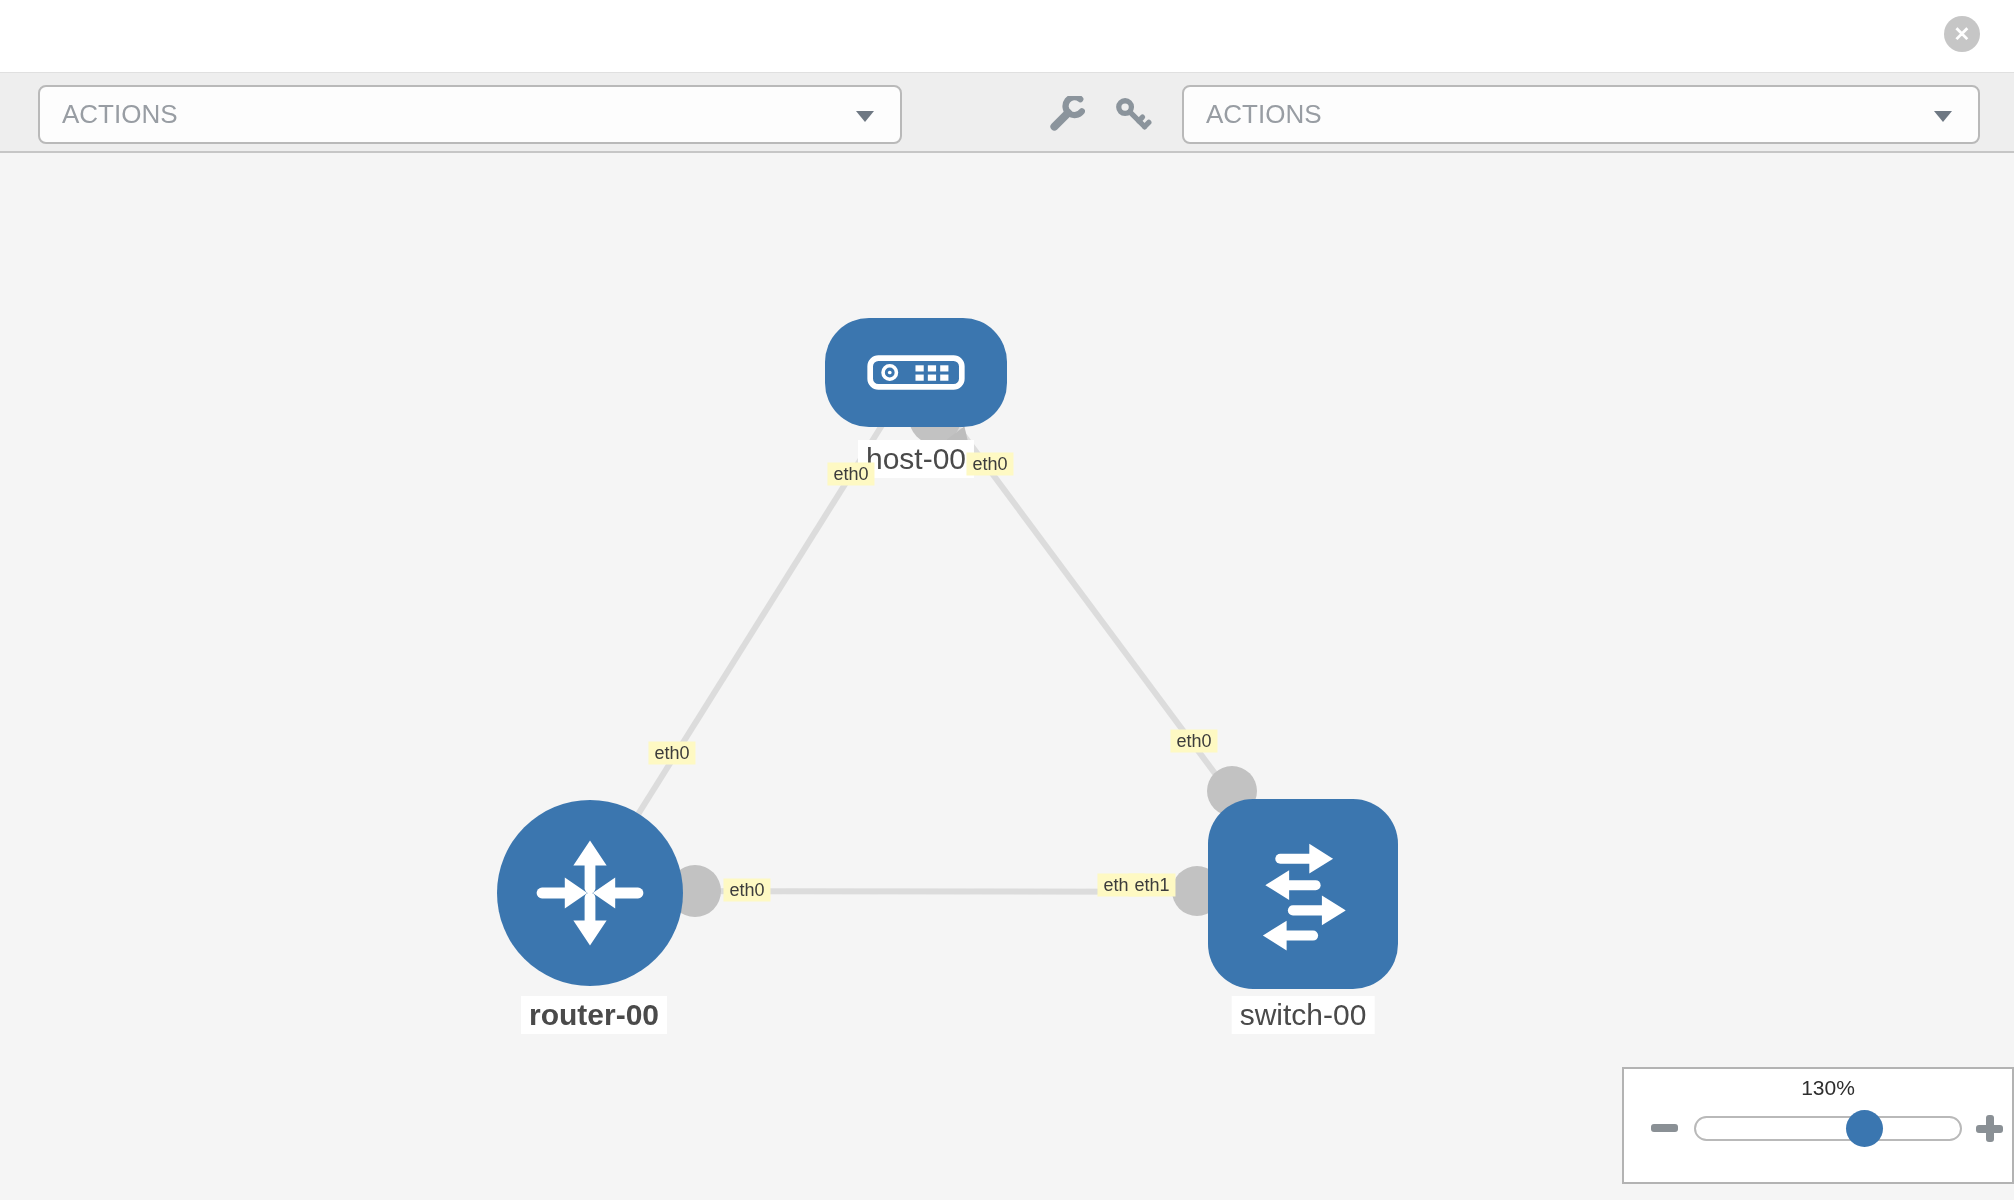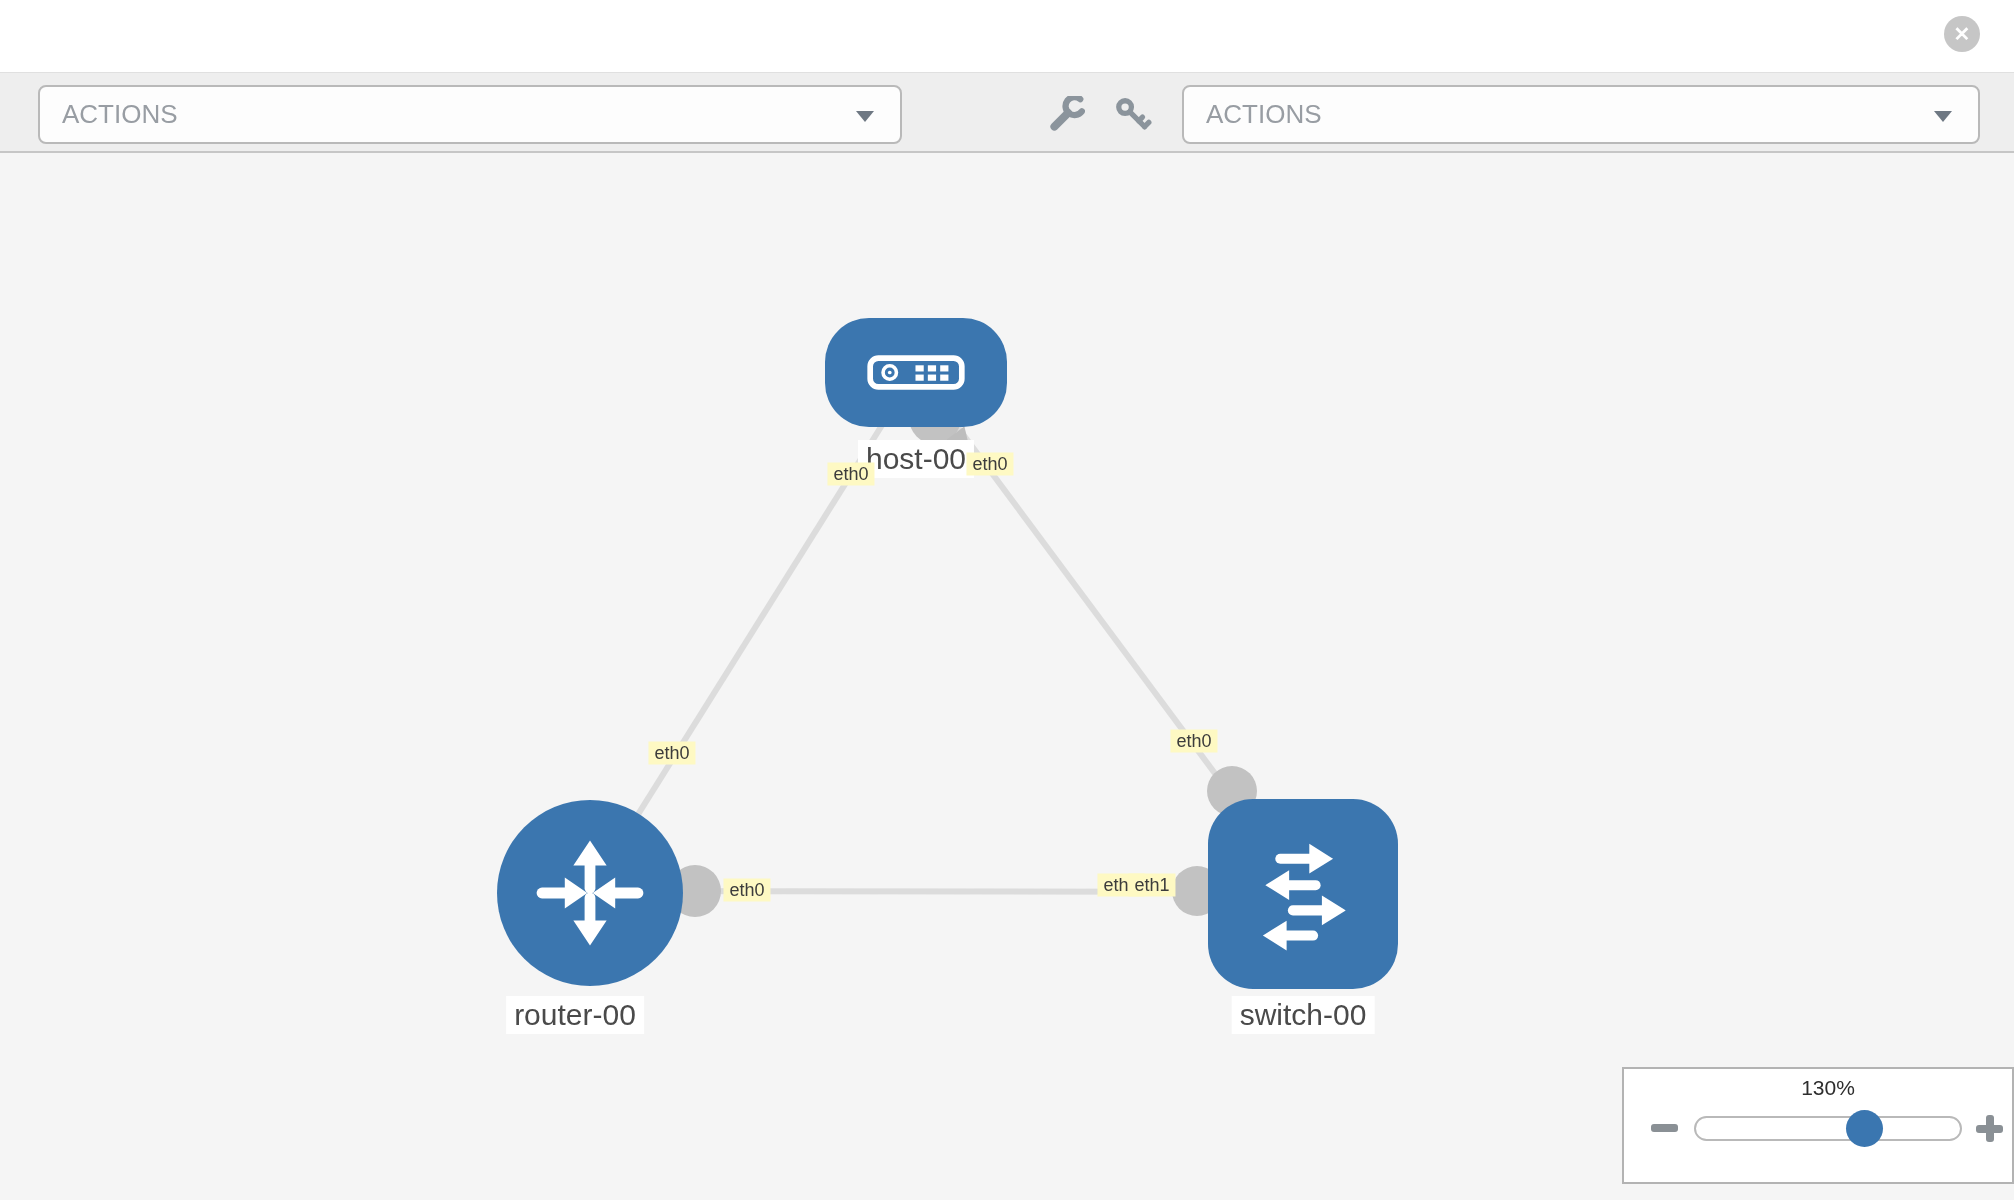--- a/index.html
+++ b/index.html
@@ -160,21 +160,21 @@
         <polygon points="22,43 38,33 38,53" stroke-width="2"></polygon>
         <line x1="42" y1="63" x2="68" y2="63"></line>
         <polygon points="82,63 66,53 66,73" stroke-width="2"></polygon>
         <line x1="34" y1="83" x2="58" y2="83"></line>
         <polygon points="20,83 36,73 36,93" stroke-width="2"></polygon>
       </g>
     </svg>
   </div>
 
   <div class="node-label" style="left:916px; top:304px;">host-00</div>
-  <div class="node-label" style="left:575px; top:860px;">router-00</div>
+  <div class="node-label" style="left:594px; top:860px;font-weight:bold;">router-00</div>
   <div class="node-label" style="left:1303px; top:860px;">switch-00</div>
 
   <div class="port-label" style="left:851px; top:319px;">eth0</div>
   <div class="port-label" style="left:990px; top:309px;">eth0</div>
   <div class="port-label" style="left:672px; top:598px;">eth0</div>
   <div class="port-label" style="left:1194px; top:586px;">eth0</div>
   <div class="port-label" style="left:747px; top:735px;">eth0</div>
   <div class="port-label" style="left:1121px; top:730px;">eth0</div>
   <div class="port-label port-eth1-overlap" style="left:1152px; top:730px;">eth1</div>
 </div>

